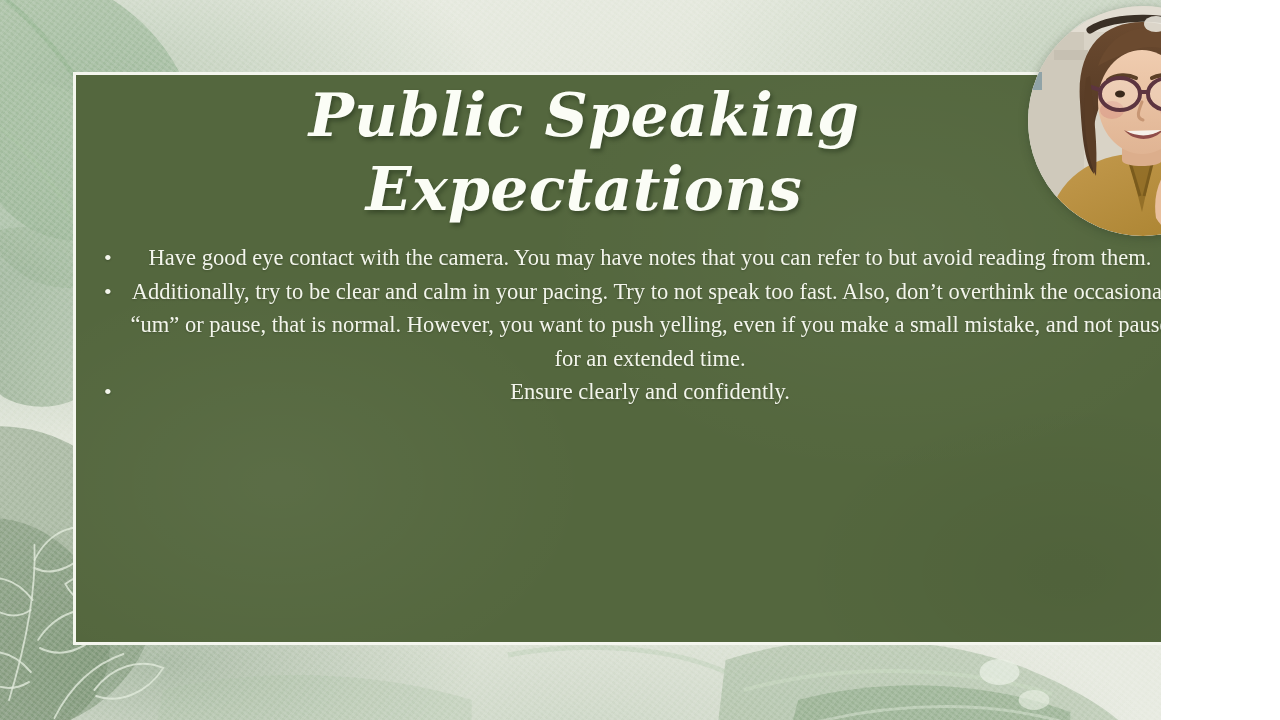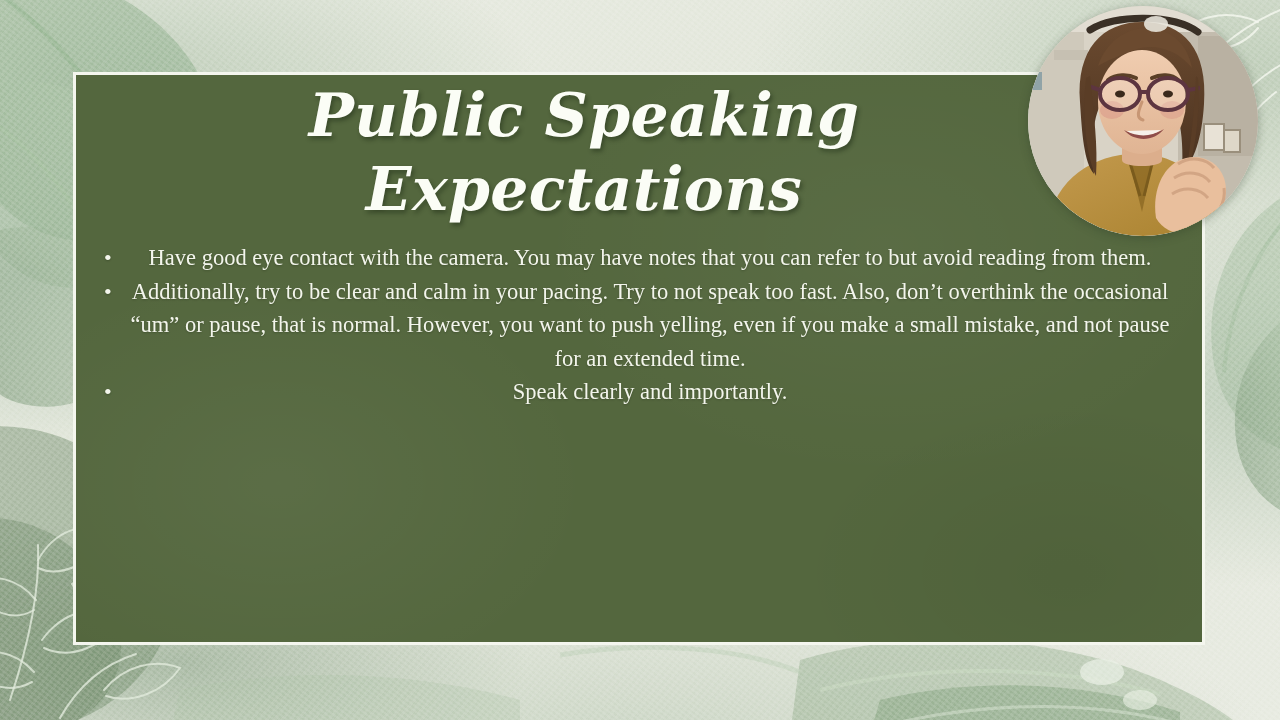--- a/index.html
+++ b/index.html
@@ -6,21 +6,21 @@
 
   html, body {
     width:1280px; height:720px;
     overflow:hidden;
     font-family:"Liberation Serif", serif;
   }
 
   
   #slide {
     position:relative;
-    width:1280px; height:720px;
+    width:1161px; height:720px;
     background:#8b5cf6;
     overflow:hidden;
   }
 
   
   .bg-layer {
     position:absolute;
     inset:0;
     pointer-events:none;
   }
@@ -214,21 +214,21 @@
     <div id="card-wash"></div>
 
     <h1 id="title">
       <span class="tline tline-1">Public Speaking</span>
       <span class="tline tline-2">Expectations</span>
     </h1>
 
     <ul id="bullets">
       <li>Have good eye contact with the camera. You may have notes that you can refer to but avoid reading from them.</li>
       <li>Additionally, try to be clear and calm in your pacing. Try to not speak too fast. Also, don’t overthink the occasional “um” or pause, that is normal. However, you want to push yelling, even if you make a small mistake, and not pause for an extended time.</li>
-      <li>Speak clearly and importantly.</li>
+      <li>Ensure clearly and confidently.</li>
     </ul>
   </div>
 
   <div id="webcam">
     <svg viewBox="0 0 230 230" xmlns="http://www.w3.org/2000/svg">
       <defs>
         <clipPath id="clipCircle">
             <circle cx="115" cy="115" r="115"></circle>
           </clipPath>
         <linearGradient id="gHair" x1="0" y1="0" x2="0" y2="1">

